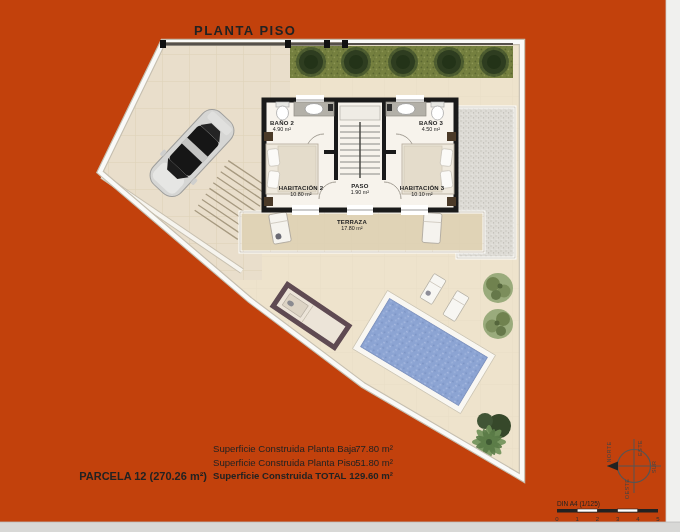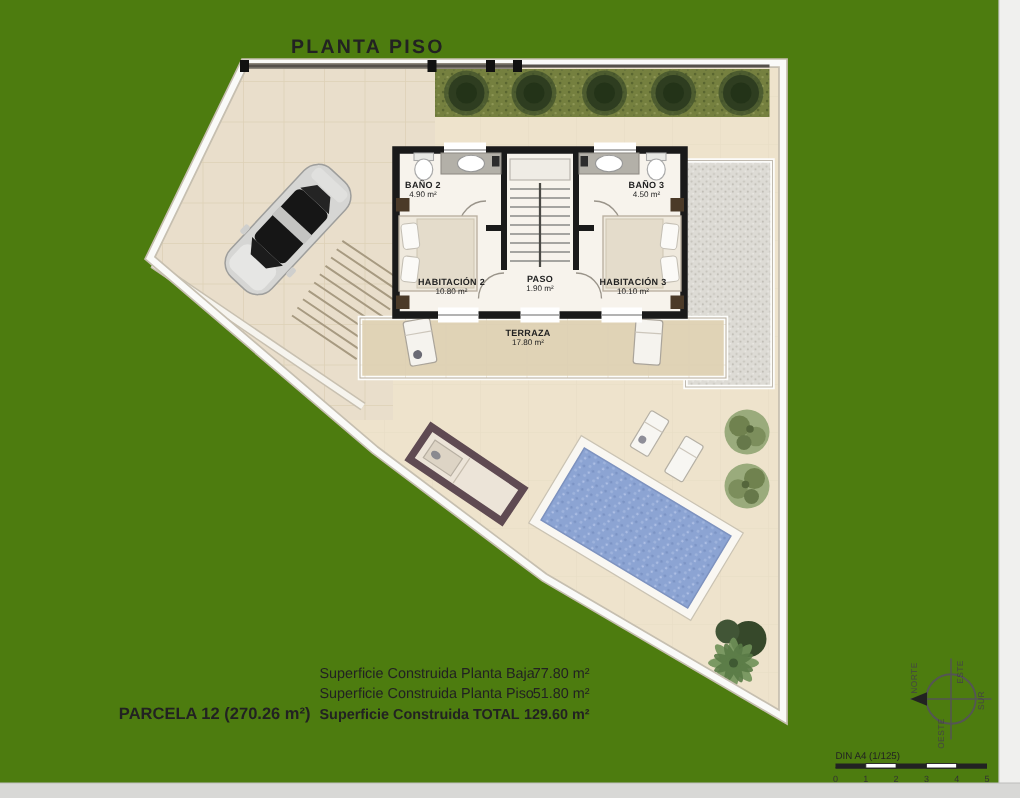--- a/index.html
+++ b/index.html
@@ -1,16 +1,16 @@
 <!DOCTYPE html>
 <html><head>
 <meta charset="utf-8">
 <style>
   html,body{margin:0;padding:0;background:#ffffff;}
-  #stage{position:relative;width:680px;height:532px;background:#4d7c0f;overflow:hidden;
+  #stage{position:relative;width:680px;height:532px;background:#c2410c;overflow:hidden;
          font-family:"Liberation Sans","DejaVu Sans",sans-serif;}
   svg{position:absolute;left:0;top:0;}
   text{font-family:"Liberation Sans","DejaVu Sans",sans-serif;fill:#222;}
   .roomname{font-size:6px;font-weight:bold;letter-spacing:.2px;}
   .roomarea{font-size:5.4px;}
   .sumlabel{font-size:9.6px;}
   .sumvalue{font-size:9.6px;}
   .bold{font-weight:bold;}
   .tick{font-size:6px;fill:#333;}
   .compasslbl{font-size:5.6px;fill:#444;letter-spacing:.3px;}

